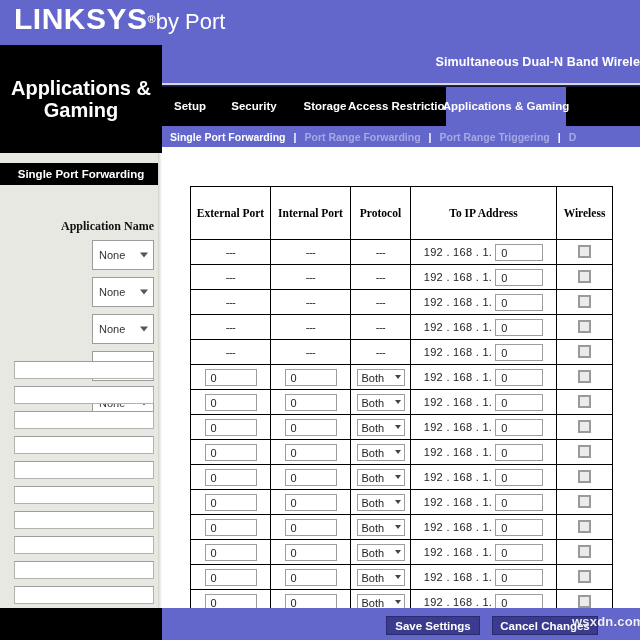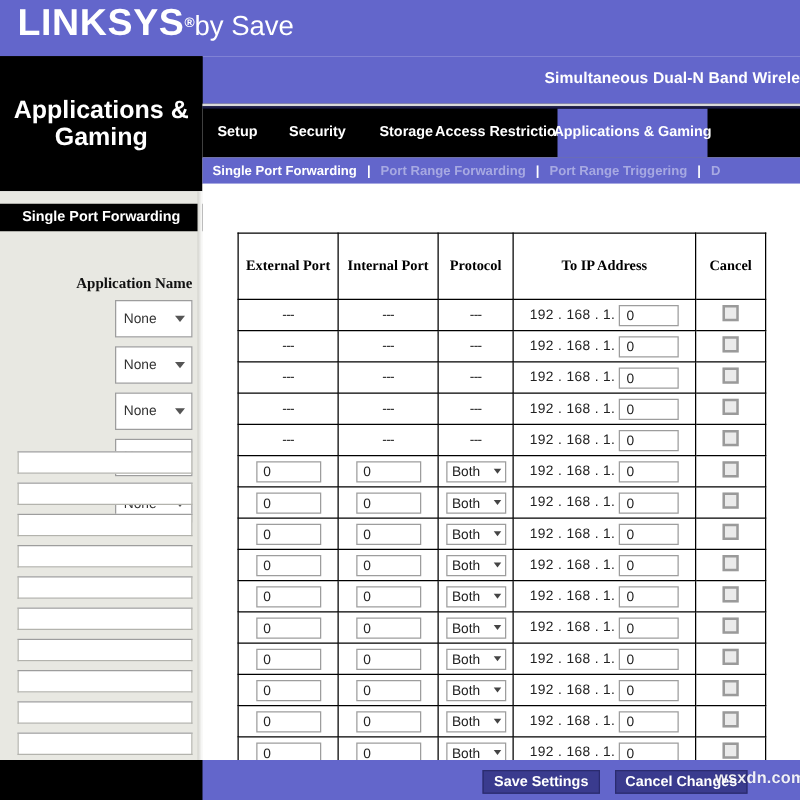--- a/index.html
+++ b/index.html
@@ -205,21 +205,21 @@
   }
   .whiteright { position:absolute; left:480px; top:155px; width:160px; height:453px; background:#fff; }
 </style>
 </head>
 <body>
 
 <div id="app">
 
   <div class="brandbar">
     <div class="logo">
-      <span class="lk">LINKSYS</span><span class="reg">®</span><span class="byc">by Save</span>
+      <span class="lk">LINKSYS</span><span class="reg">®</span><span class="byc">by Port</span>
     </div>
   </div>
 
   <div class="titlestrip">
     <div class="blackpad"></div>
     <div class="ptitle">Simultaneous Dual-N Band Wirele</div>
   </div>
 
   <div class="modelblock">
     <div class="mtext">Applications &amp; Gaming</div>
@@ -289,21 +289,21 @@
   </div>
 
   <div class="tablewrap">
     <table class="pf">
       <thead>
         <tr>
           <th class="c-ext">External Port</th>
           <th class="c-int">Internal Port</th>
           <th class="c-pro">Protocol</th>
           <th class="c-ip">To IP Address</th>
-          <th class="c-en">Cancel</th>
+          <th class="c-en">Wireless</th>
         </tr>
       </thead>
       <tbody id="pf-body">
           <tr>
             <td><span class="dash">---</span></td>
             <td><span class="dash">---</span></td>
             <td><span class="dash">---</span></td>
             <td>
               <span class="ipwrap">
                 <span class="ipstatic">192 . 168 . 1.</span>

